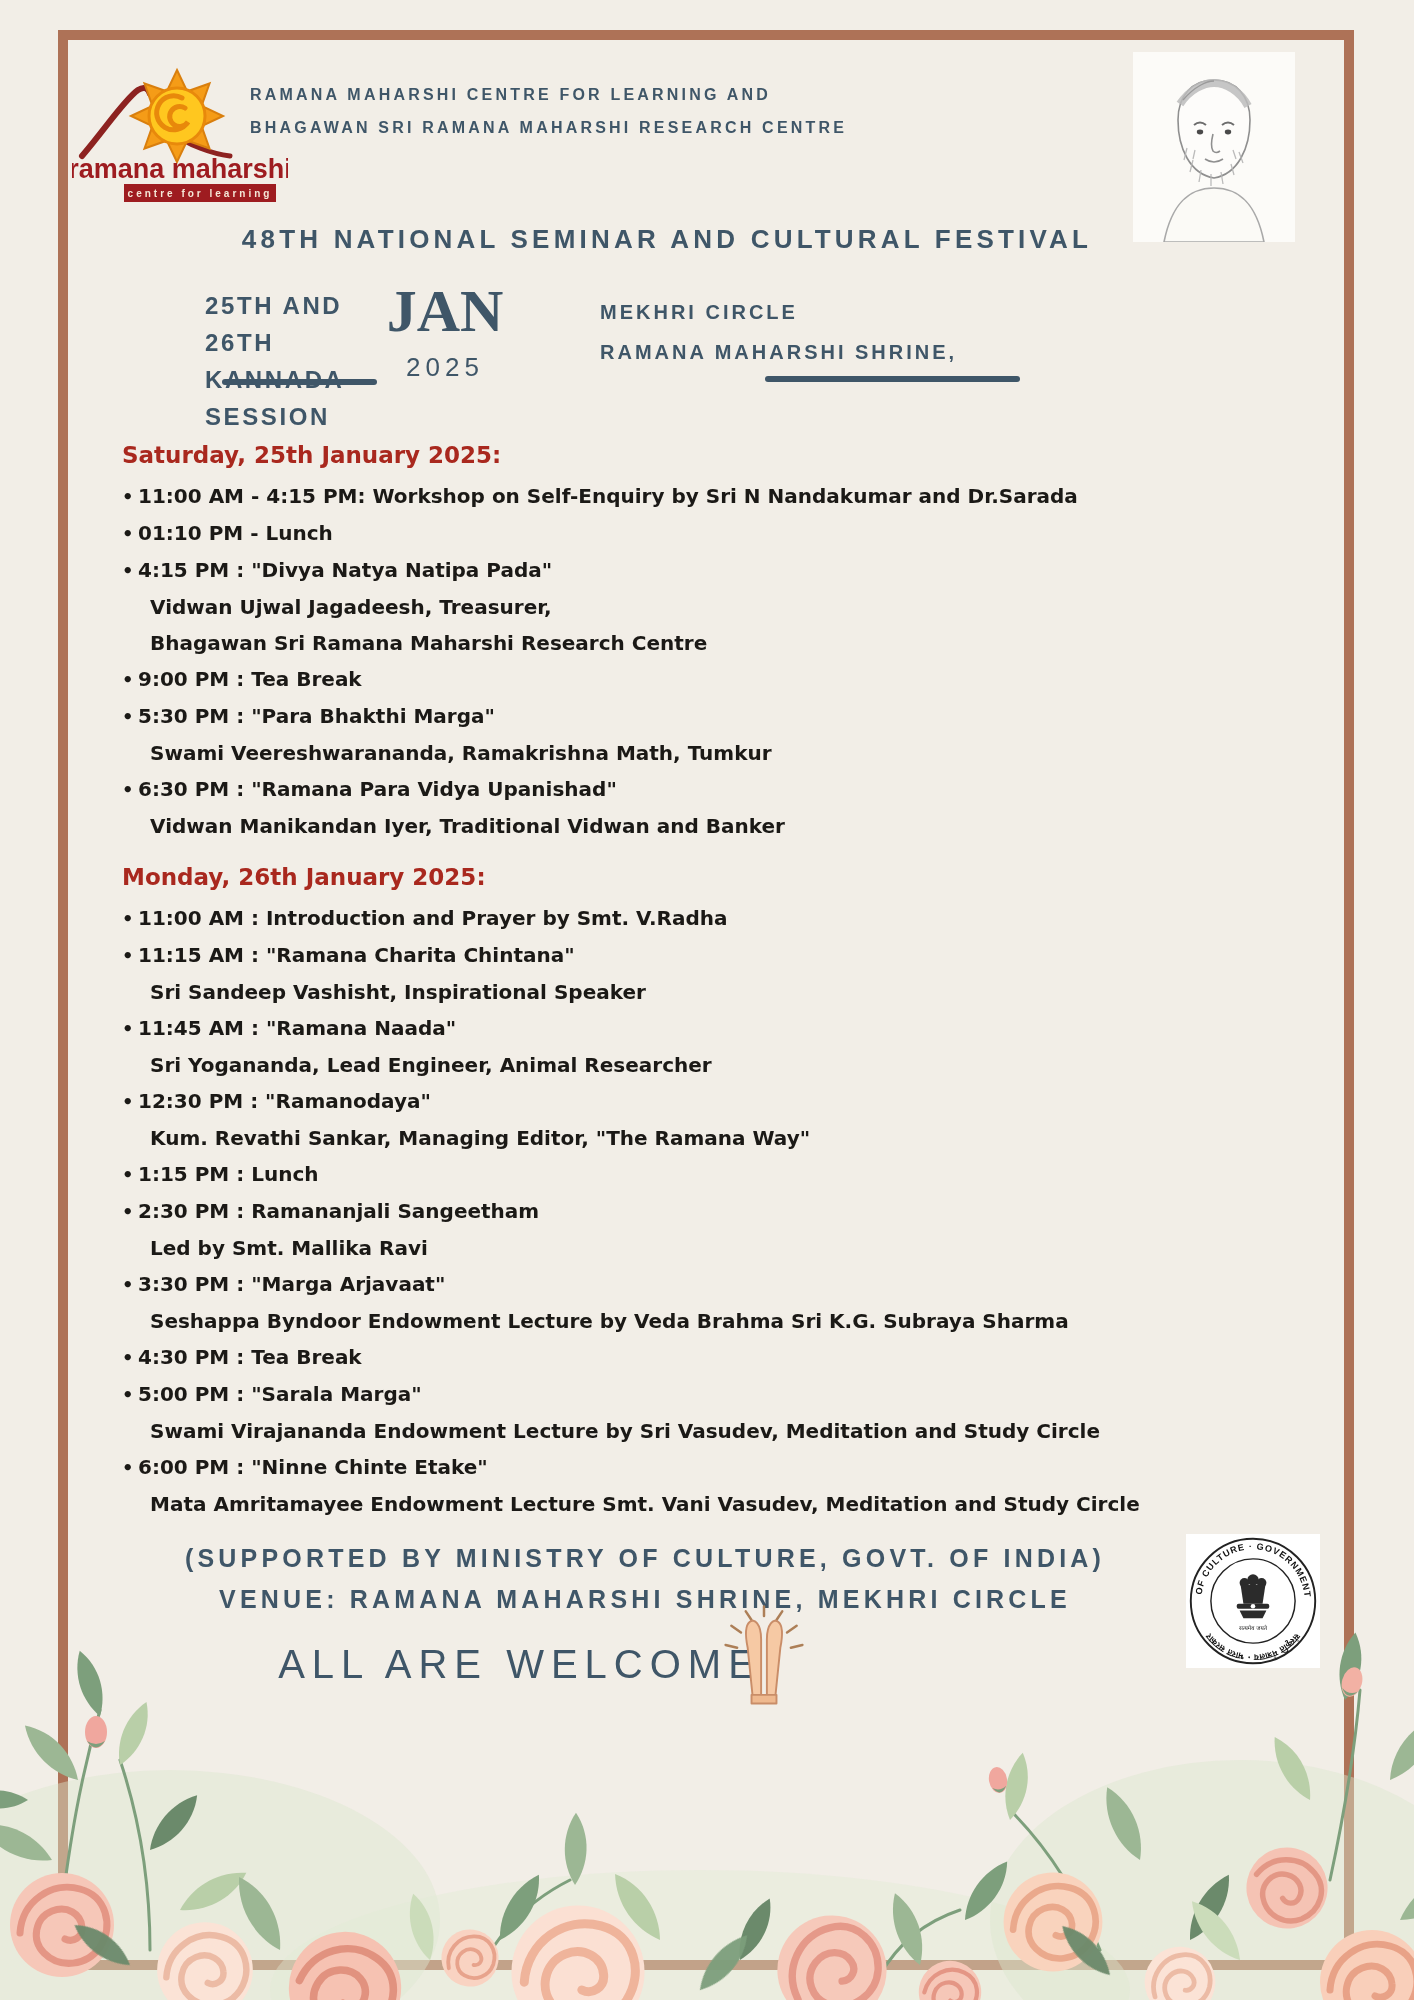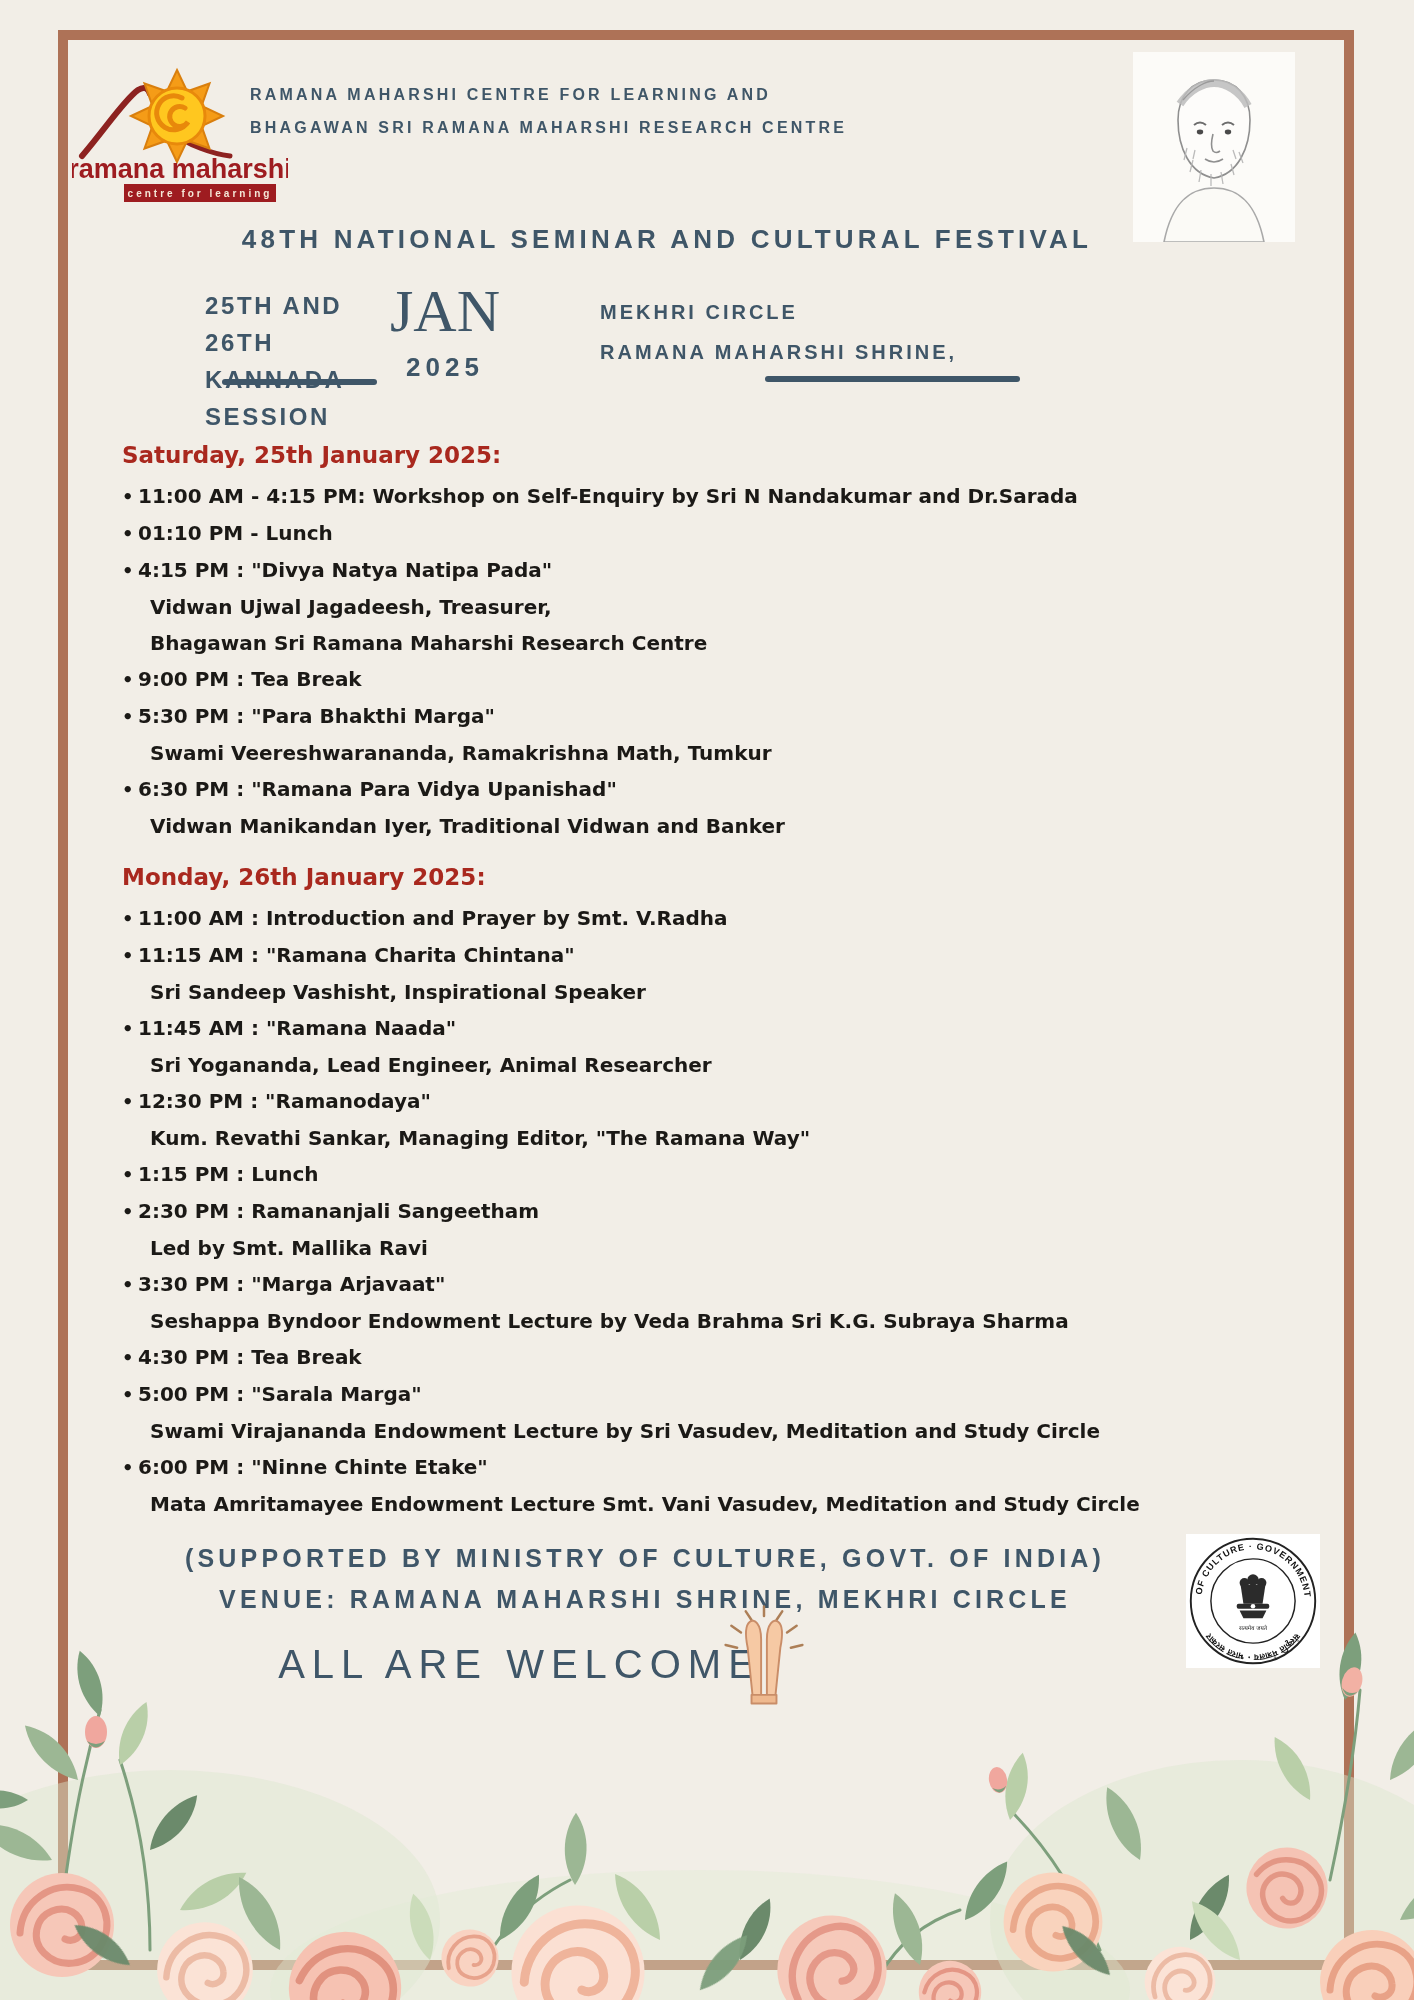--- a/index.html
+++ b/index.html
@@ -22,22 +22,22 @@
   .portrait{position:absolute;left:1133px;top:52px;width:162px;height:190px;z-index:2}
   .main-title{position:absolute;left:0;top:224px;width:1334px;text-align:center;z-index:2;
     color:var(--heading);font-weight:bold;font-size:26px;letter-spacing:4.2px}
   
   .dates-col{position:absolute;left:205px;top:287px;width:210px;z-index:2;
     color:var(--heading);font-weight:bold;font-size:24px;letter-spacing:2.6px;line-height:37px}
   .rule{position:absolute;height:6px;background:var(--heading);border-radius:3px;z-index:2}
   .rule-left{left:222px;top:379px;width:155px}
   .rule-right{left:765px;top:376px;width:255px}
   .month-col{position:absolute;left:378px;top:278px;width:134px;text-align:center;z-index:2;color:var(--heading)}
-  .month{font-family:"Liberation Serif",serif;font-size:60px;line-height:66px;font-weight:400}
-  .year{font-family:"Liberation Sans",sans-serif;font-size:26px;font-weight:bold;letter-spacing:5px;margin-top:8px}
+  .month{font-family:"Liberation Serif",serif;font-size:60px;line-height:66px;font-weight:700}
+  .year{font-family:"Liberation Sans",sans-serif;font-size:26px;font-weight:normal;letter-spacing:5px;margin-top:8px}
   .venue-col{position:absolute;left:600px;top:292px;width:420px;z-index:2;
     color:var(--heading);font-weight:bold;font-size:20px;letter-spacing:3px;line-height:40px}
   
   .schedule{position:absolute;left:122px;top:438px;width:1190px;z-index:2;
     font-family:"DejaVu Sans","Liberation Sans",sans-serif}
   .day-heading{color:var(--date_red);font-size:23px;font-weight:bold;line-height:34px;margin-bottom:6px}
   .day-block{margin-bottom:16px}
   .sched-line{font-size:20px;font-weight:bold;line-height:36px;color:var(--body_text);white-space:nowrap}
   .sched-line .bullet{display:inline-block;width:16px;font-size:18px}
   .sched-line.sub{padding-left:28px}

